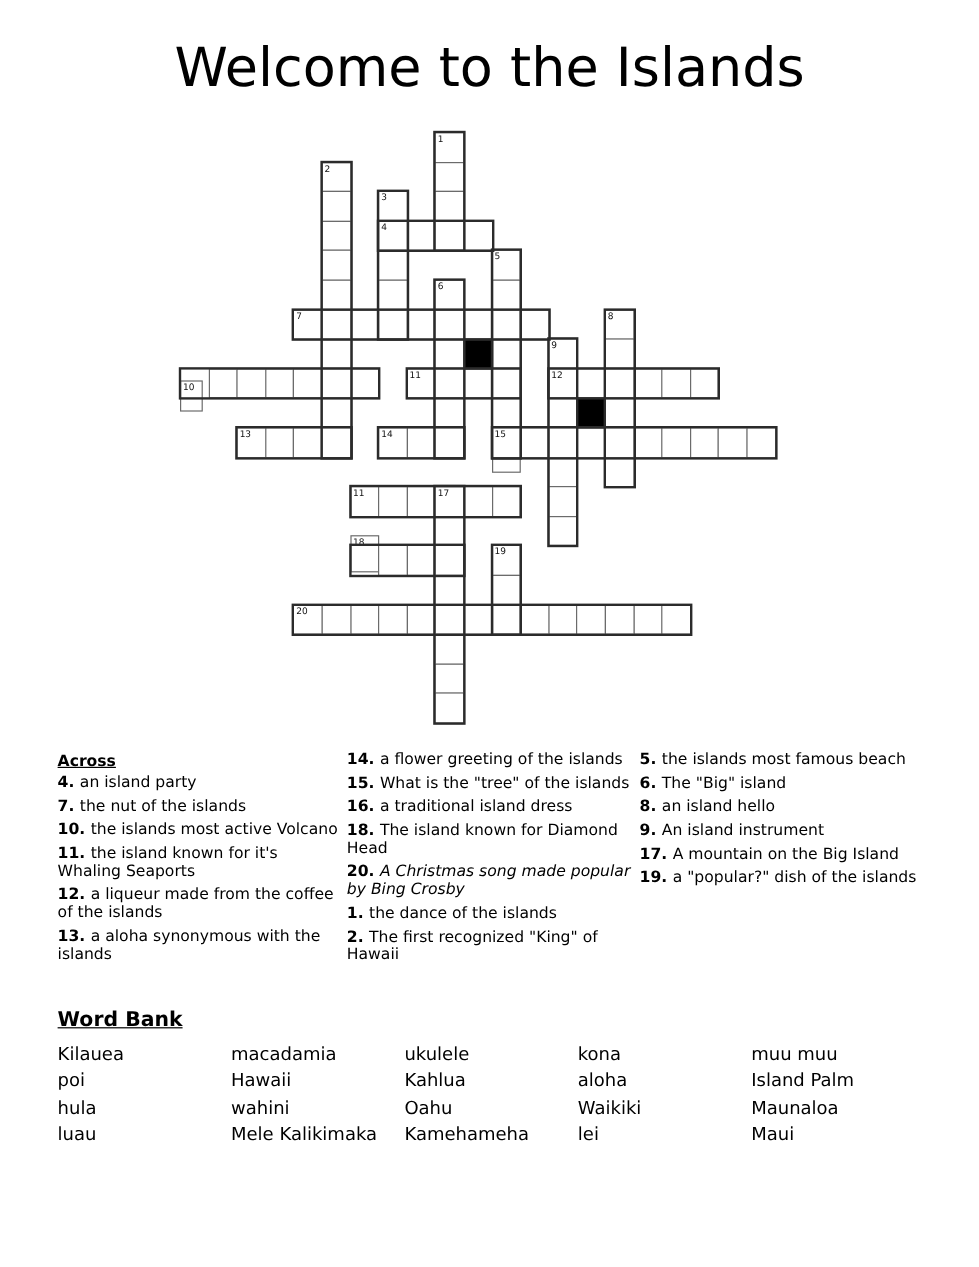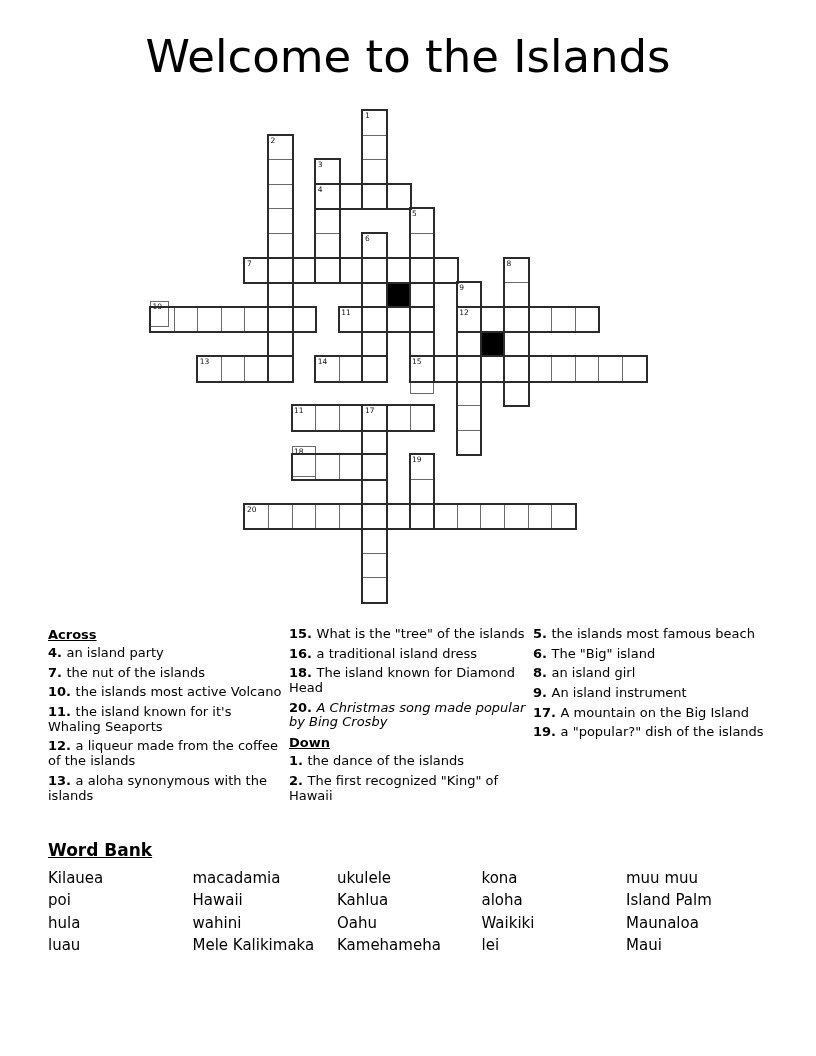--- a/index.html
+++ b/index.html
@@ -123,21 +123,21 @@
         <span class="cell-num">9</span>
       </div>
       <div class="cell" style="left: 306.8px; top: 196.8px; width: 24.6px; height: 25.6px;">
         <span class="cell-num">12</span>
       </div>
       <div class="cell" style="left: 306.8px; top: 221.4px; width: 24.6px; height: 25.6px;"></div>
       <div class="cell" style="left: 306.8px; top: 246px; width: 24.6px; height: 25.6px;"></div>
       <div class="cell" style="left: 306.8px; top: 270.6px; width: 24.6px; height: 25.6px;"></div>
       <div class="cell" style="left: 306.8px; top: 295.2px; width: 24.6px; height: 25.6px;"></div>
       <div class="cell" style="left: 306.8px; top: 319.8px; width: 24.6px; height: 25.6px;"></div>
-      <div class="cell" style="left: 0px; top: 191px; width: 19px; height: 25.6px;">
+      <div class="cell" style="left: 0px; top: 207px; width: 19px; height: 25.6px;">
         <span class="cell-num">10</span>
       </div>
       <div class="cell" style="left: 23.6px; top: 196.8px; width: 24.6px; height: 25.6px;"></div>
       <div class="cell" style="left: 47.2px; top: 196.8px; width: 24.6px; height: 25.6px;"></div>
       <div class="cell" style="left: 70.8px; top: 196.8px; width: 24.6px; height: 25.6px;"></div>
       <div class="cell" style="left: 94.4px; top: 196.8px; width: 24.6px; height: 25.6px;"></div>
       <div class="cell" style="left: 141.6px; top: 196.8px; width: 24.6px; height: 25.6px;"></div>
       <div class="cell" style="left: 188.8px; top: 196.8px; width: 24.6px; height: 25.6px;">
         <span class="cell-num">11</span>
       </div>
@@ -230,32 +230,32 @@
   <div id="clue-col-1" class="clue-col">
     <div class="clue-heading">Across</div>
   <div class="clue"><span class="num">4. </span><span class="txt">an island party</span></div>
       <div class="clue"><span class="num">7. </span><span class="txt">the nut of the islands</span></div>
       <div class="clue"><span class="num">10. </span><span class="txt">the islands most active Volcano</span></div>
       <div class="clue"><span class="num">11. </span><span class="txt">the island known for it's Whaling Seaports</span></div>
       <div class="clue"><span class="num">12. </span><span class="txt">a liqueur made from the coffee of the islands</span></div>
       <div class="clue"><span class="num">13. </span><span class="txt">a aloha synonymous with the islands</span></div>
     </div>
   <div id="clue-col-2" class="clue-col">
+      <div class="clue"><span class="num">14. </span><span class="txt">a flower greeting of the islands</span></div>
       <div class="clue"><span class="num">15. </span><span class="txt">What is the "tree" of the islands</span></div>
       <div class="clue"><span class="num">16. </span><span class="txt">a traditional island dress</span></div>
       <div class="clue"><span class="num">18. </span><span class="txt">The island known for Diamond Head</span></div>
       <div class="clue italic"><span class="num">20. </span><span class="txt">A Christmas song made popular by Bing Crosby</span></div>
-      <div class="clue-heading">Down</div>
       <div class="clue"><span class="num">1. </span><span class="txt">the dance of the islands</span></div>
       <div class="clue"><span class="num">2. </span><span class="txt">The first recognized "King" of Hawaii</span></div>
     </div>
   <div id="clue-col-3" class="clue-col">
       <div class="clue"><span class="num">5. </span><span class="txt">the islands most famous beach</span></div>
       <div class="clue"><span class="num">6. </span><span class="txt">The "Big" island</span></div>
-      <div class="clue"><span class="num">8. </span><span class="txt">an island girl</span></div>
+      <div class="clue"><span class="num">8. </span><span class="txt">an island hello</span></div>
       <div class="clue"><span class="num">9. </span><span class="txt">An island instrument</span></div>
       <div class="clue"><span class="num">17. </span><span class="txt">A mountain on the Big Island</span></div>
       <div class="clue"><span class="num">19. </span><span class="txt">a "popular?" dish of the islands</span></div>
     </div>
 
   <div class="wordbank">
     <div class="wb-heading">Word Bank</div>
     <div id="wb-cols" class="wb-cols">
         <div class="wb-col">
           <div class="wb-word">Kilauea</div>

